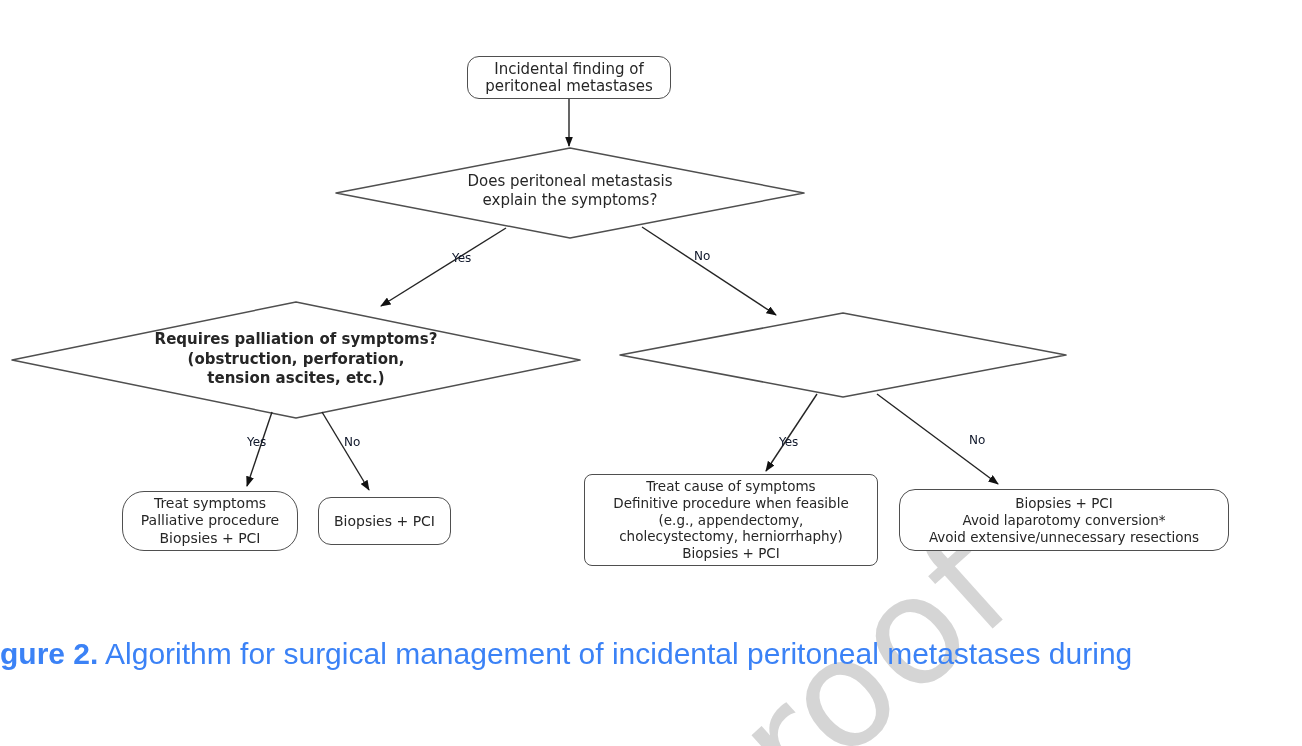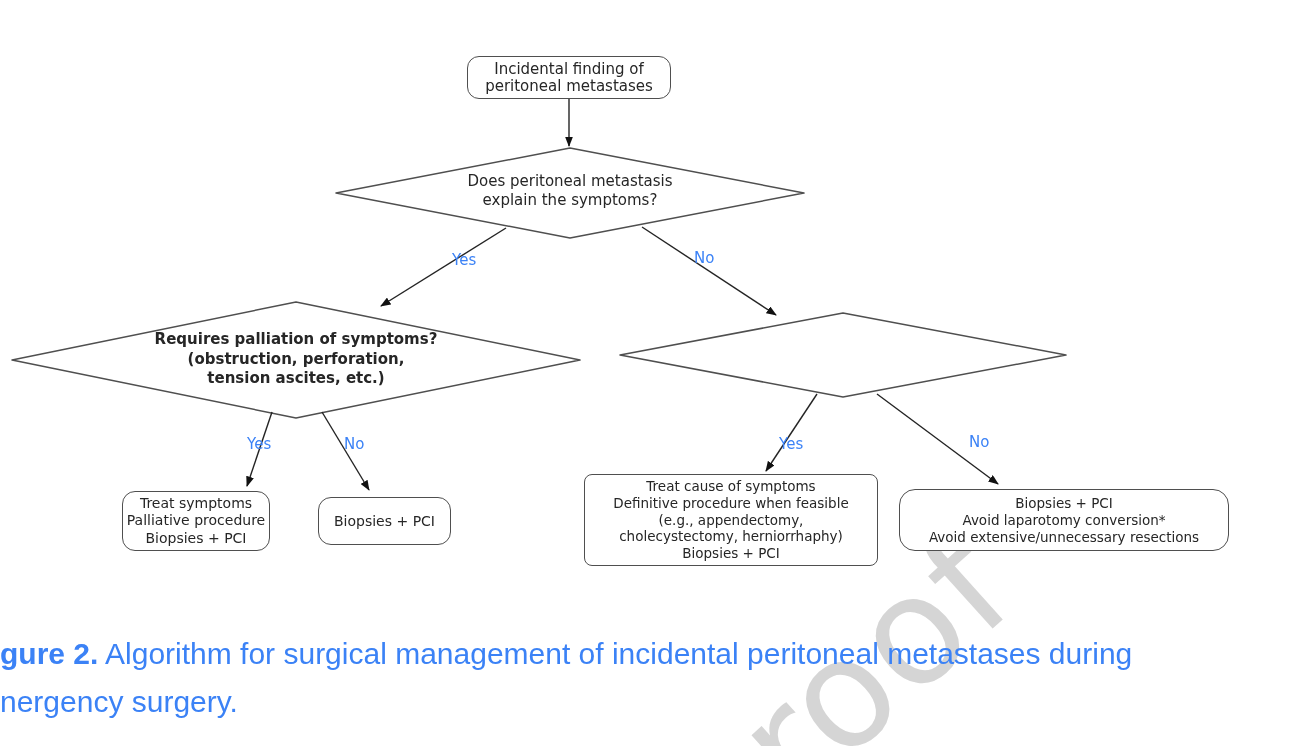--- a/index.html
+++ b/index.html
@@ -57,30 +57,30 @@
     border: 1.5px solid #4f4f4f;
     display: flex;
     align-items: center;
     justify-content: center;
     box-sizing: border-box;
   }
   .start-box   { left: 467px; top: 56px;  width: 204px; height: 43px; border-radius: 12px; font-size: 15px;   line-height: 17px; }
   .d1-text     { left: 420px; top: 172px; width: 300px; font-size: 15px;   line-height: 19px; }
   .d2-text     { left: 146px; top: 330px; width: 300px; font-size: 15px;   line-height: 19.5px; font-weight: bold; }
   .d3-text     { left: 693px; top: 335px; width: 300px; font-size: 15px;   line-height: 19.5px; }
-  .box-treat-symptoms { left: 122px; top: 491px; width: 148px; height: 60px; border-radius: 13px; font-size: 14px;   line-height: 17.5px; }
+  .box-treat-symptoms { left: 122px; top: 491px; width: 176px; height: 60px; border-radius: 22px; font-size: 14px;   line-height: 17.5px; }
   .box-biopsies       { left: 318px; top: 497px; width: 133px; height: 48px; border-radius: 13px; font-size: 14px;   line-height: 17px; }
   .box-treat-cause    { left: 584px; top: 474px; width: 294px; height: 92px; border-radius: 8px; font-size: 13.5px; line-height: 16.9px; }
   .box-biopsies-avoid { left: 899px; top: 489px; width: 330px; height: 62px; border-radius: 16px; font-size: 13.5px; line-height: 17px; }
   
   .blabel {
     position: absolute;
     z-index: 3;
-    font-size: 15px;
-    color: #3b82f6;
+    font-size: 12px;
+    color: #0f172a;
   }
   .l1y { left: 452px; top: 251px; }
   .l1n { left: 694px; top: 249px; }
   .l2y { left: 247px; top: 435px; }
   .l2n { left: 344px; top: 435px; }
   .l3y { left: 779px; top: 435px; }
   .l3n { left: 969px; top: 433px; }
   
   .caption {
     position: absolute;
@@ -153,16 +153,15 @@
   <div class="blabel l1n">No</div>
   <div class="blabel l2y">Yes</div>
   <div class="blabel l2n">No</div>
   <div class="blabel l3y">Yes</div>
   <div class="blabel l3n">No</div>
 
   <div class="caption">
     <div class="cap-line">
       <span class="cap-bold">gure 2.</span><span> Algorithm for surgical management of incidental peritoneal metastases during</span>
     </div>
-    <div class="cap-line">nergency surgery.</div>
   </div>
 
 </div>
 
 </body></html>

